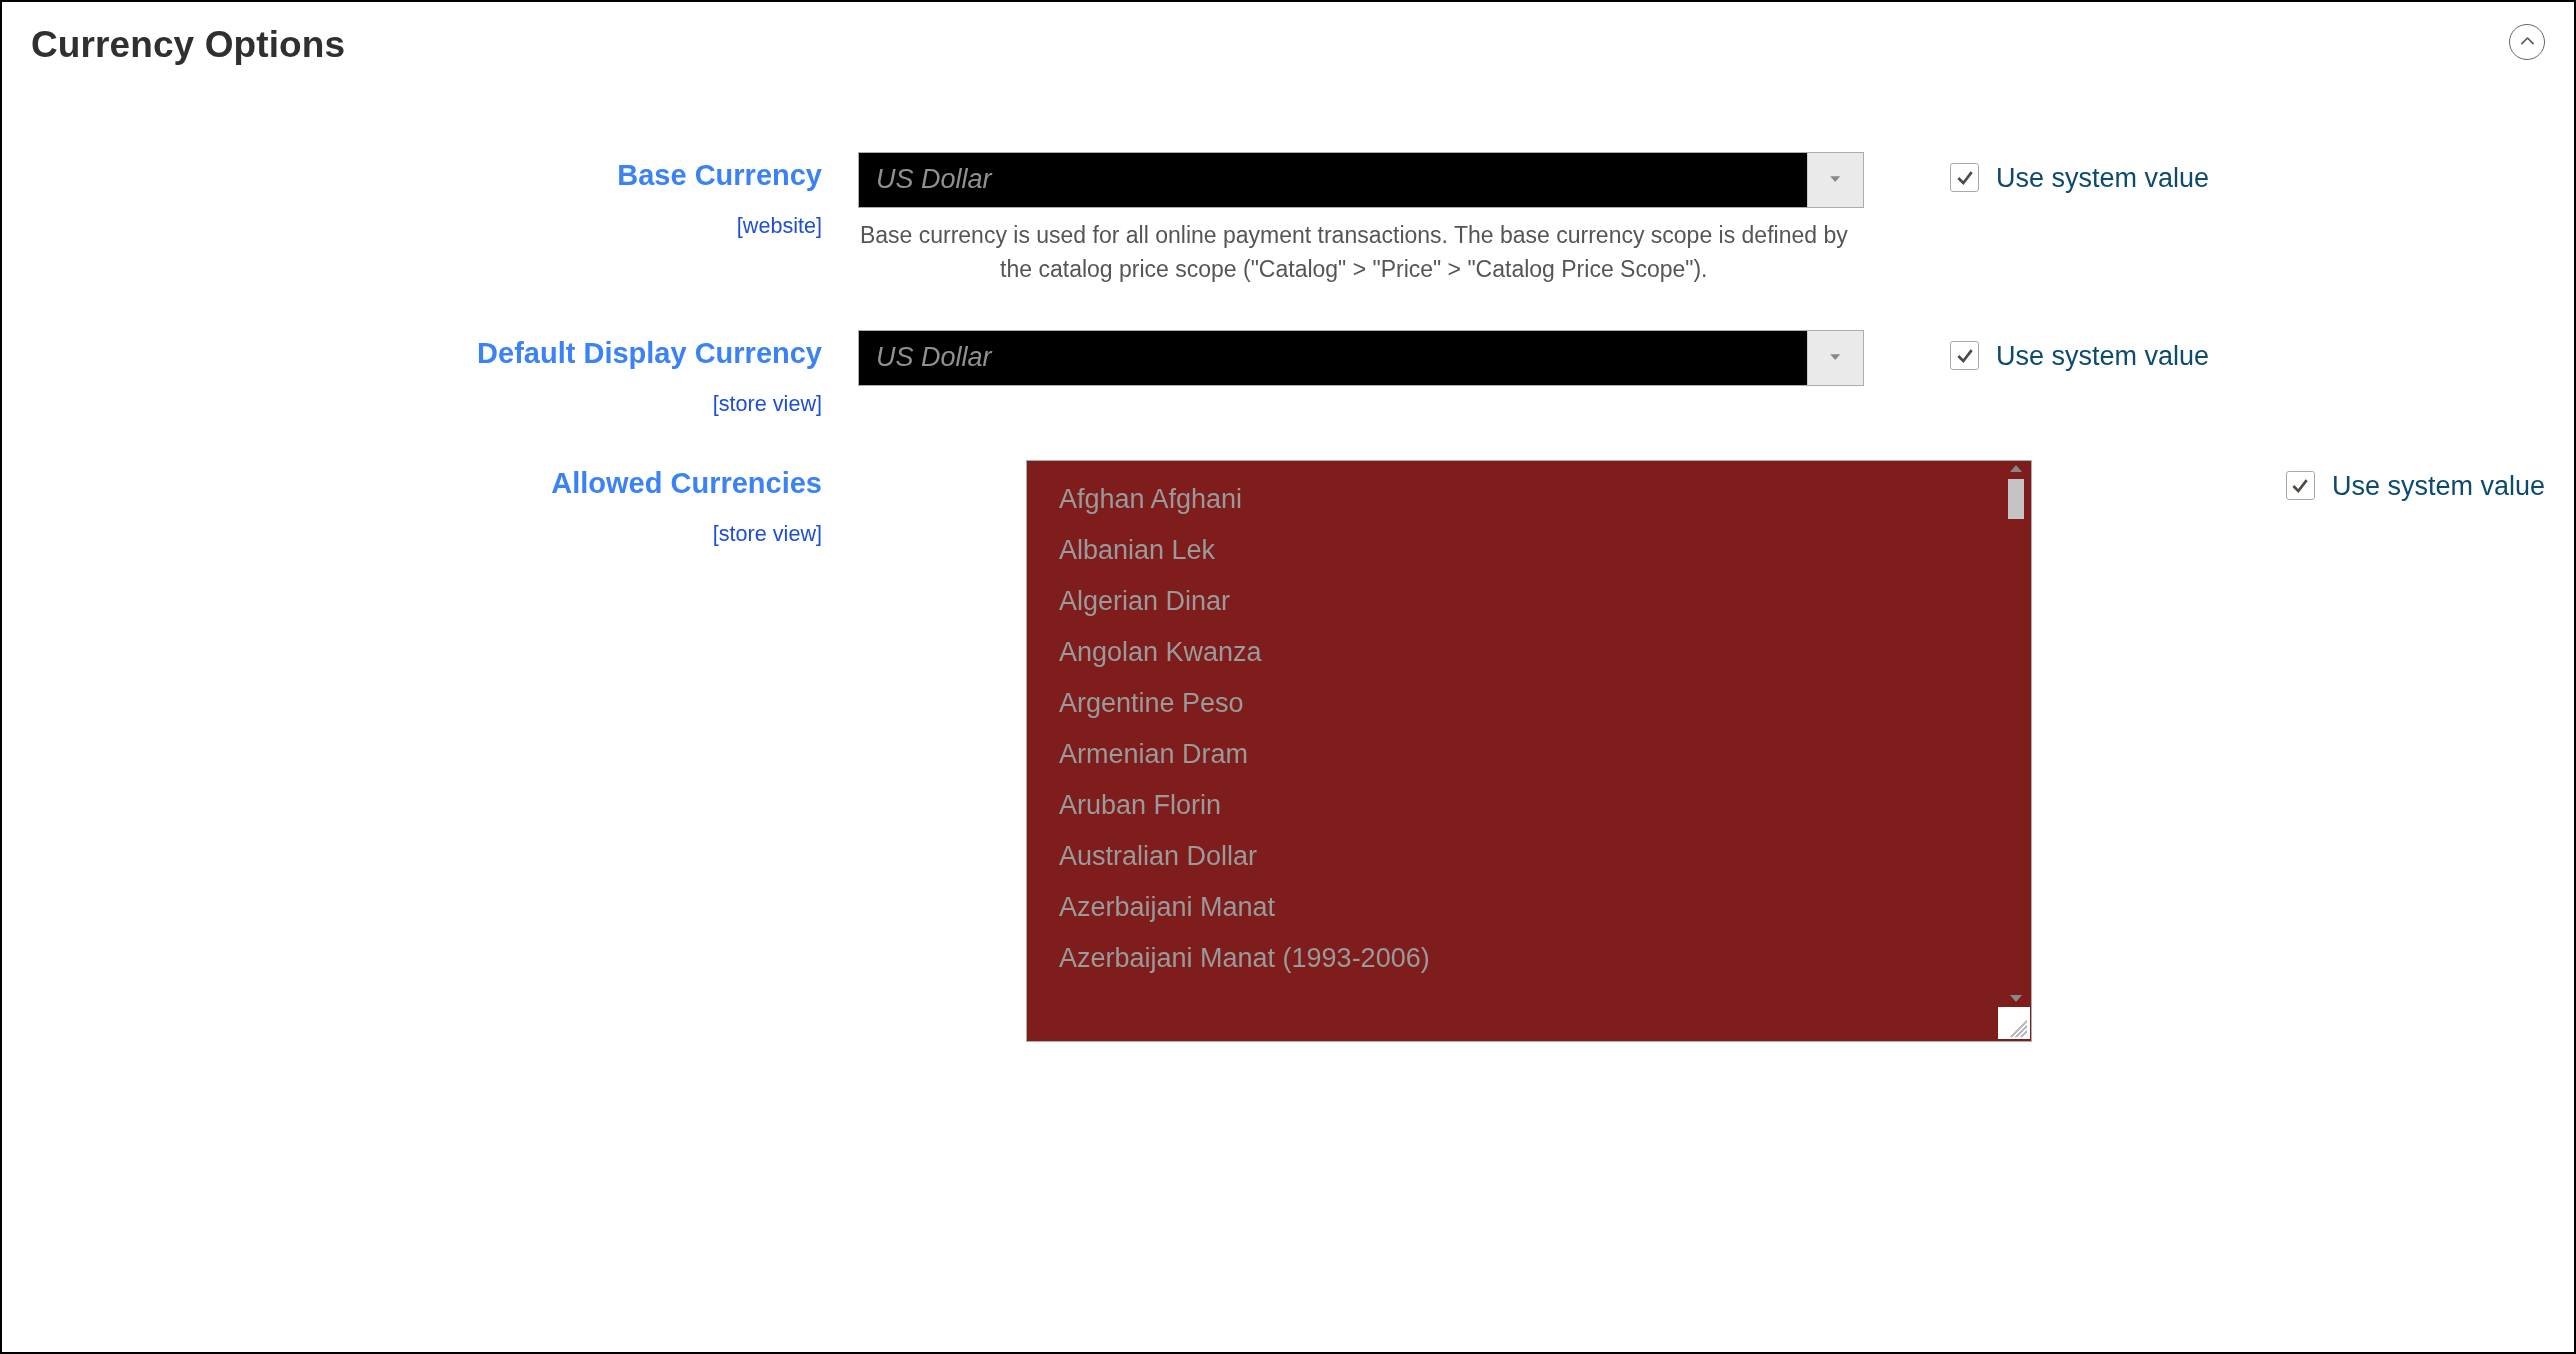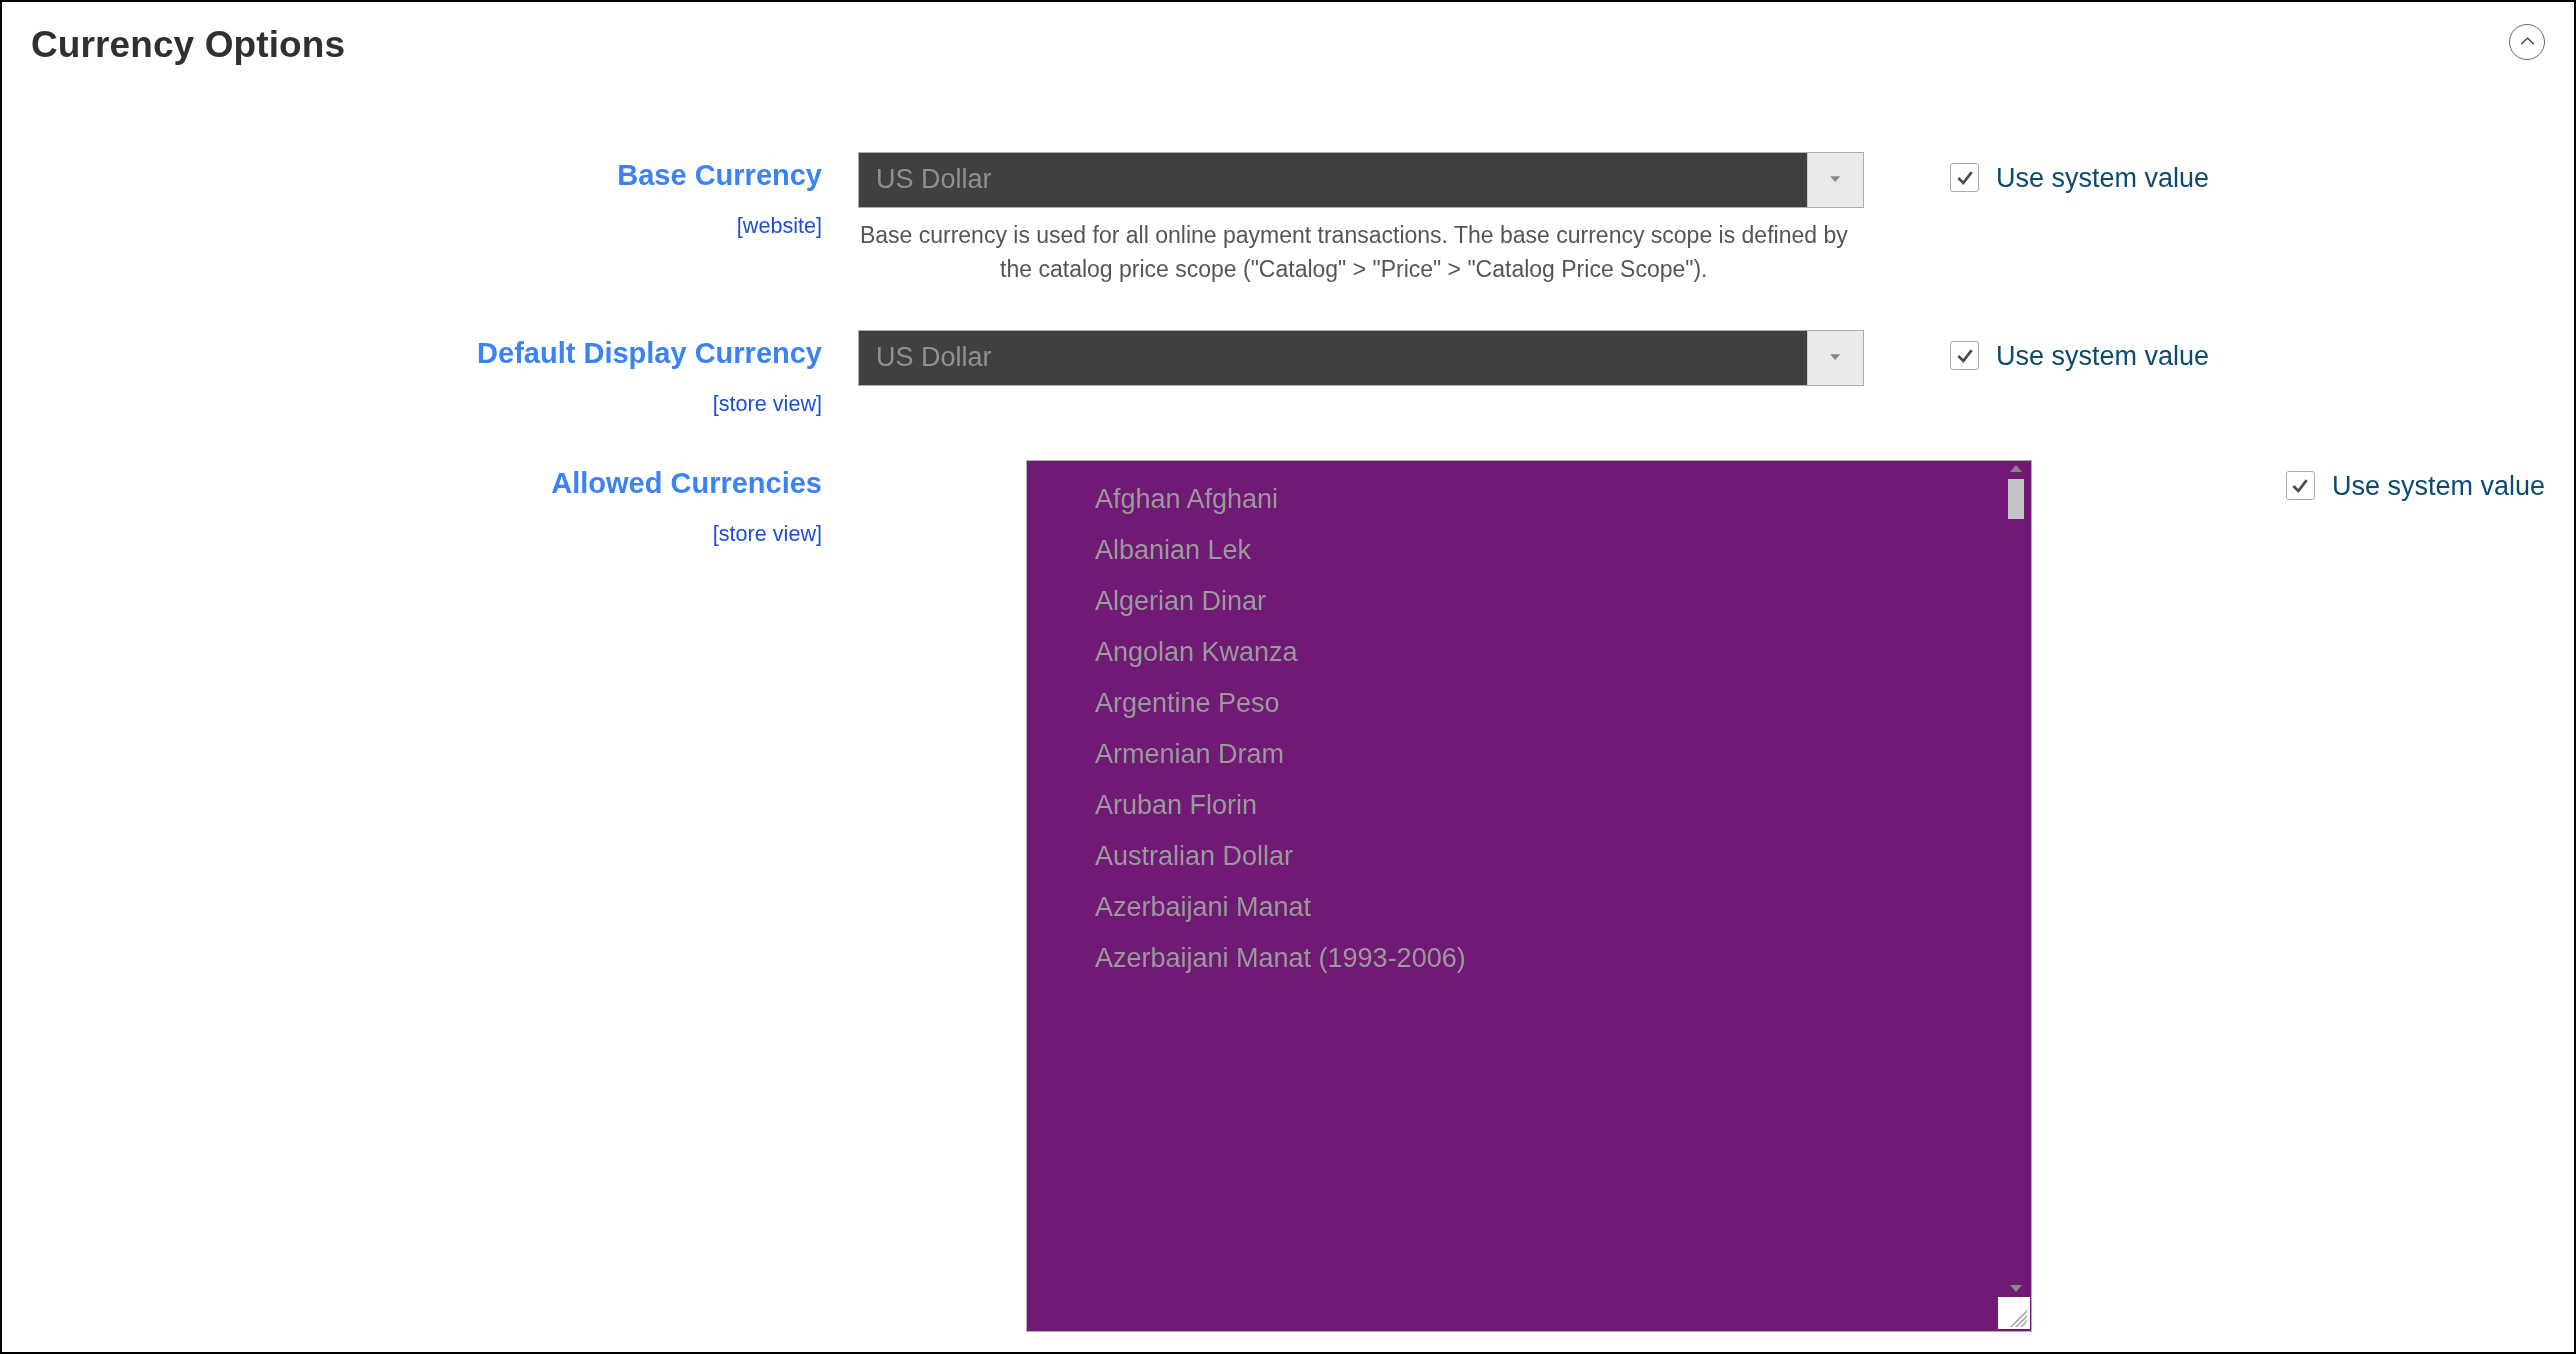--- a/index.html
+++ b/index.html
@@ -65,26 +65,27 @@
     margin-top: 21px;
   }
   .control-col {
     width: 1006px;
     flex-shrink: 0;
   }
   .select-box {
     width: 100%;
     height: 56px;
     border: 0.7px solid #adadad;
-    background: #404040;
+    background: #000000;
     display: flex;
     align-items: center;
     justify-content: space-between;
     padding: 0 0 0 17px;
     position: relative;
+    font-style: italic;
   }
   .select-value {
     font-size: 27px;
     color: #909090;
   }
   .select-arrow-box {
     width: 56px;
     height: 100%;
     border-left: 0.7px solid #cccccc;
     display: flex;
@@ -96,27 +97,26 @@
   .help-note {
     font-size: 23px;
     color: #555;
     line-height: 1.5;
     margin-top: 10px;
     padding-right: 14.4px;
     text-align: center;
   }
   .multiselect-box {
     width: 100%;
-    height: 872px;
+    height: 582px;
     border: 0.7px solid #adadad;
-    background: #701a75;
+    background: #7f1d1d;
     position: relative;
     display: flex;
     flex-direction: column;
-    padding-left: 36px;
   }
   .multiselect-options {
     flex: 1;
     overflow: hidden;
     padding: 13px 0;
   }
   .multiselect-option {
     font-size: 27px;
     color: #9a9a9a;
     padding: 10px 32px;

